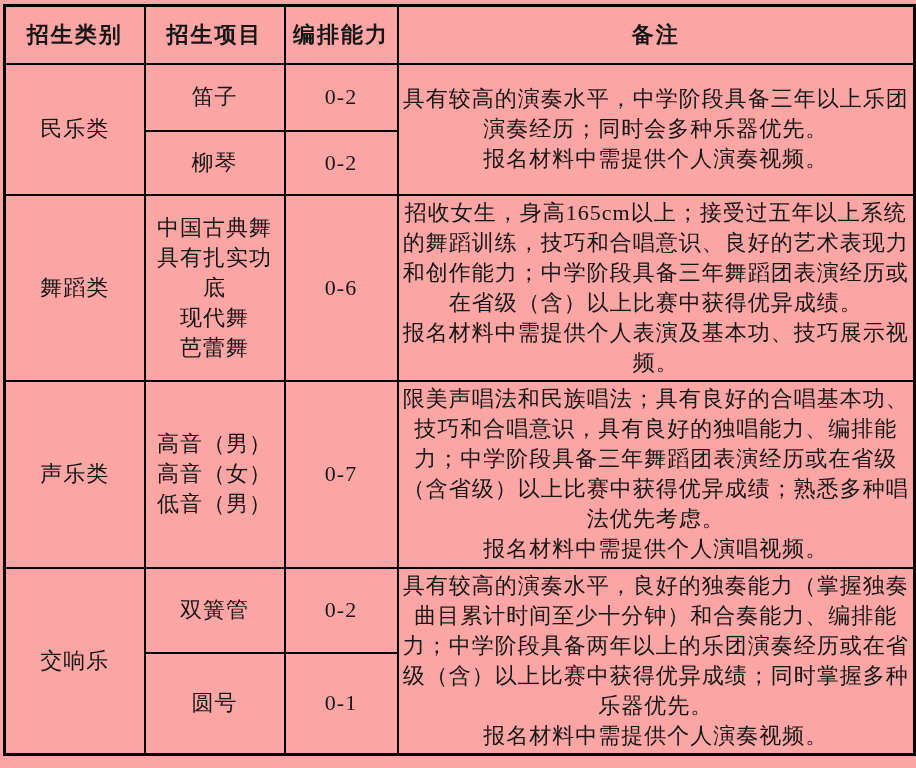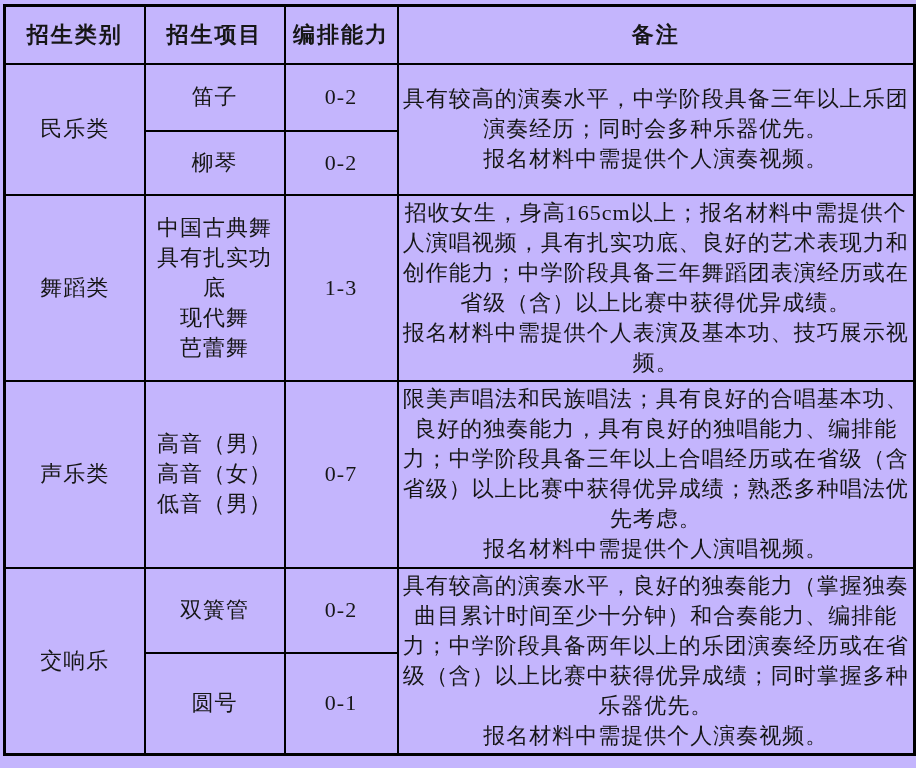--- a/index.html
+++ b/index.html
@@ -6,21 +6,21 @@
     margin: 0;
     padding: 0;
     background: #ffffff;
     width: 916px;
     height: 768px;
     overflow: hidden;
   }
   .sheet {
     width: 916px;
     height: 768px;
-    background: #c4b5fd;
+    background: #fca5a5;
     box-sizing: border-box;
     padding: 4px 3px 0 3px;
     font-family: "Liberation Serif", "DejaVu Serif", serif;
     color: #161616;
   }
   table.enroll {
     border-collapse: collapse;
     table-layout: fixed;
     width: 910px;
     border: 3px solid #000000;
@@ -95,37 +95,37 @@
       </tr>
 
       <tr class="r-wudao">
         <td>舞蹈类</td>
         <td class="projects">
           <span class="proj-line">中国古典舞</span>
           <span class="proj-line">具有扎实功底</span>
           <span class="proj-line">现代舞</span>
           <span class="proj-line">芭蕾舞</span>
         </td>
-        <td>1-3</td>
+        <td>0-6</td>
         <td class="remarks">
-          <p class="para">招收女生，身高165cm以上；报名材料中需提供个人演唱视频，具有扎实功底、良好的艺术表现力和创作能力；中学阶段具备三年舞蹈团表演经历或在省级（含）以上比赛中获得优异成绩。</p>
+          <p class="para">招收女生，身高165cm以上；接受过五年以上系统的舞蹈训练，技巧和合唱意识、良好的艺术表现力和创作能力；中学阶段具备三年舞蹈团表演经历或在省级（含）以上比赛中获得优异成绩。</p>
           <p class="para">报名材料中需提供个人表演及基本功、技巧展示视频。</p>
         </td>
       </tr>
 
       <tr class="r-shengyue">
         <td>声乐类</td>
         <td class="projects">
           <span class="proj-line">高音（男）</span>
           <span class="proj-line">高音（女）</span>
           <span class="proj-line">低音（男）</span>
         </td>
         <td>0-7</td>
         <td class="remarks">
-          <p class="para">限美声唱法和民族唱法；具有良好的合唱基本功、良好的独奏能力，具有良好的独唱能力、编排能力；中学阶段具备三年以上合唱经历或在省级（含省级）以上比赛中获得优异成绩；熟悉多种唱法优先考虑。</p>
+          <p class="para">限美声唱法和民族唱法；具有良好的合唱基本功、技巧和合唱意识，具有良好的独唱能力、编排能力；中学阶段具备三年舞蹈团表演经历或在省级（含省级）以上比赛中获得优异成绩；熟悉多种唱法优先考虑。</p>
           <p class="para">报名材料中需提供个人演唱视频。</p>
         </td>
       </tr>
 
       <tr class="r-jiaoxiang-1">
         <td rowspan="2">交响乐</td>
         <td class="projects">
           <span class="proj-line">双簧管</span>
         </td>
         <td>0-2</td>

